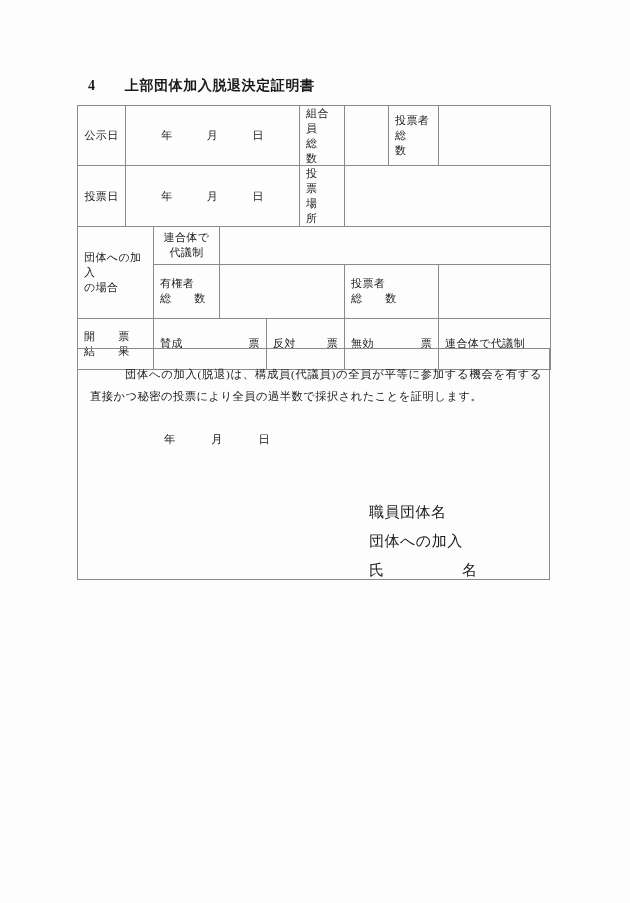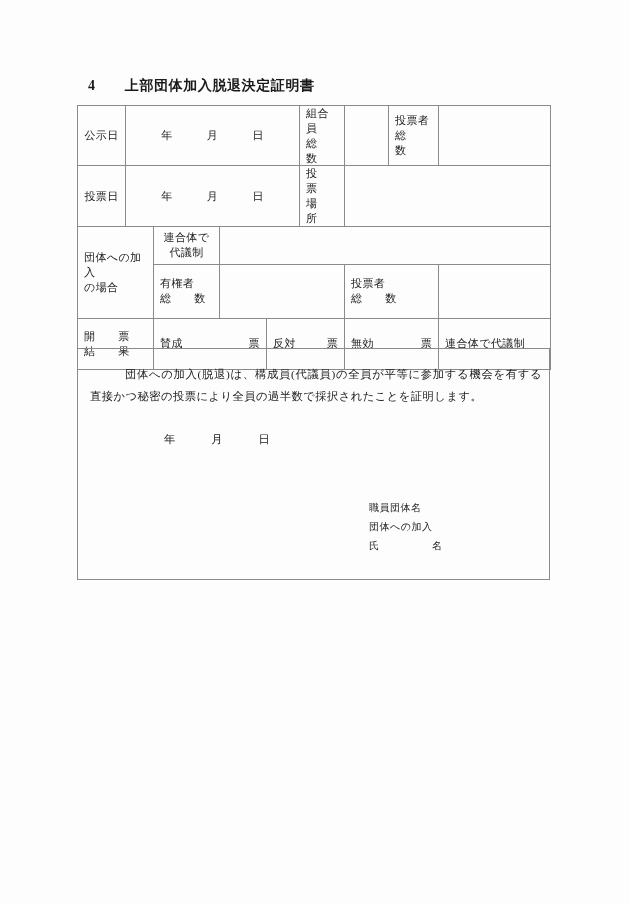--- a/index.html
+++ b/index.html
@@ -121,21 +121,21 @@
     left: 86px;
     top: 83px;
     font-size: 11.3px;
     letter-spacing: 0.5px;
     white-space: pre;
   }
   .signature-block {
     position: absolute;
     left: 291px;
     top: 149px;
-    font-size: 10px;
+    font-size: 15px;
     line-height: 1.92;
     letter-spacing: 0.5px;
   }
   .signature-block div {
     white-space: pre;
   }
 </style>
 </head>
 <body>
 

